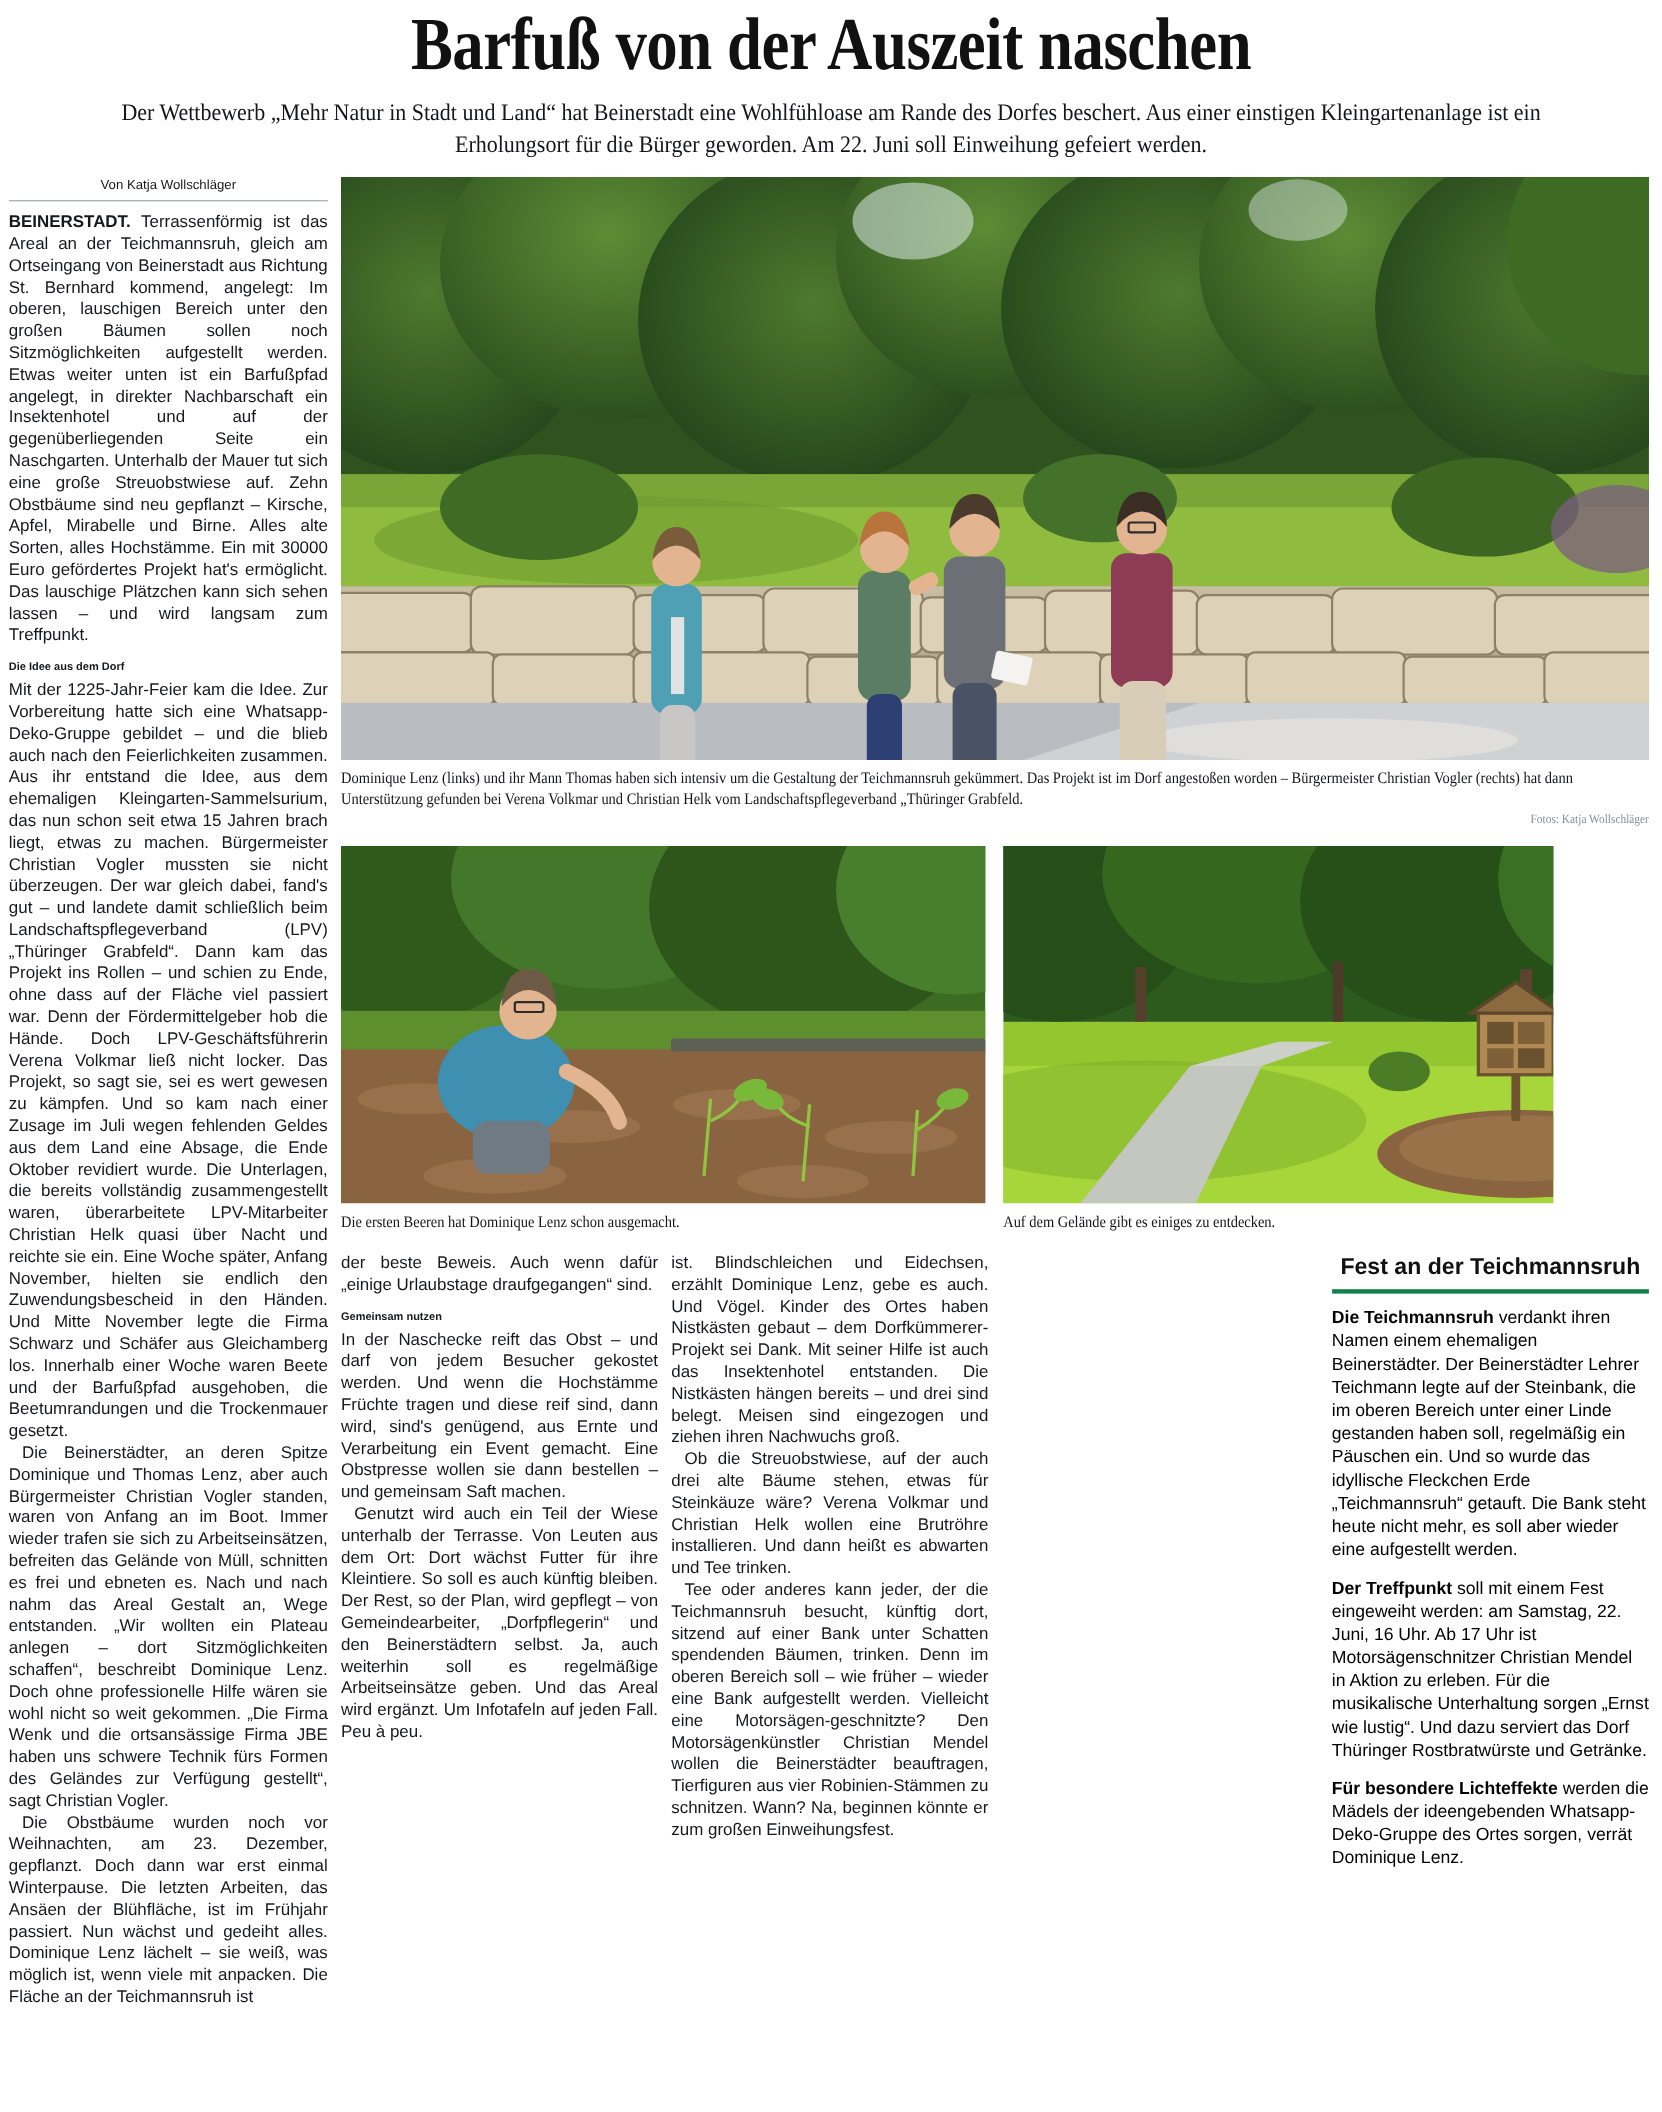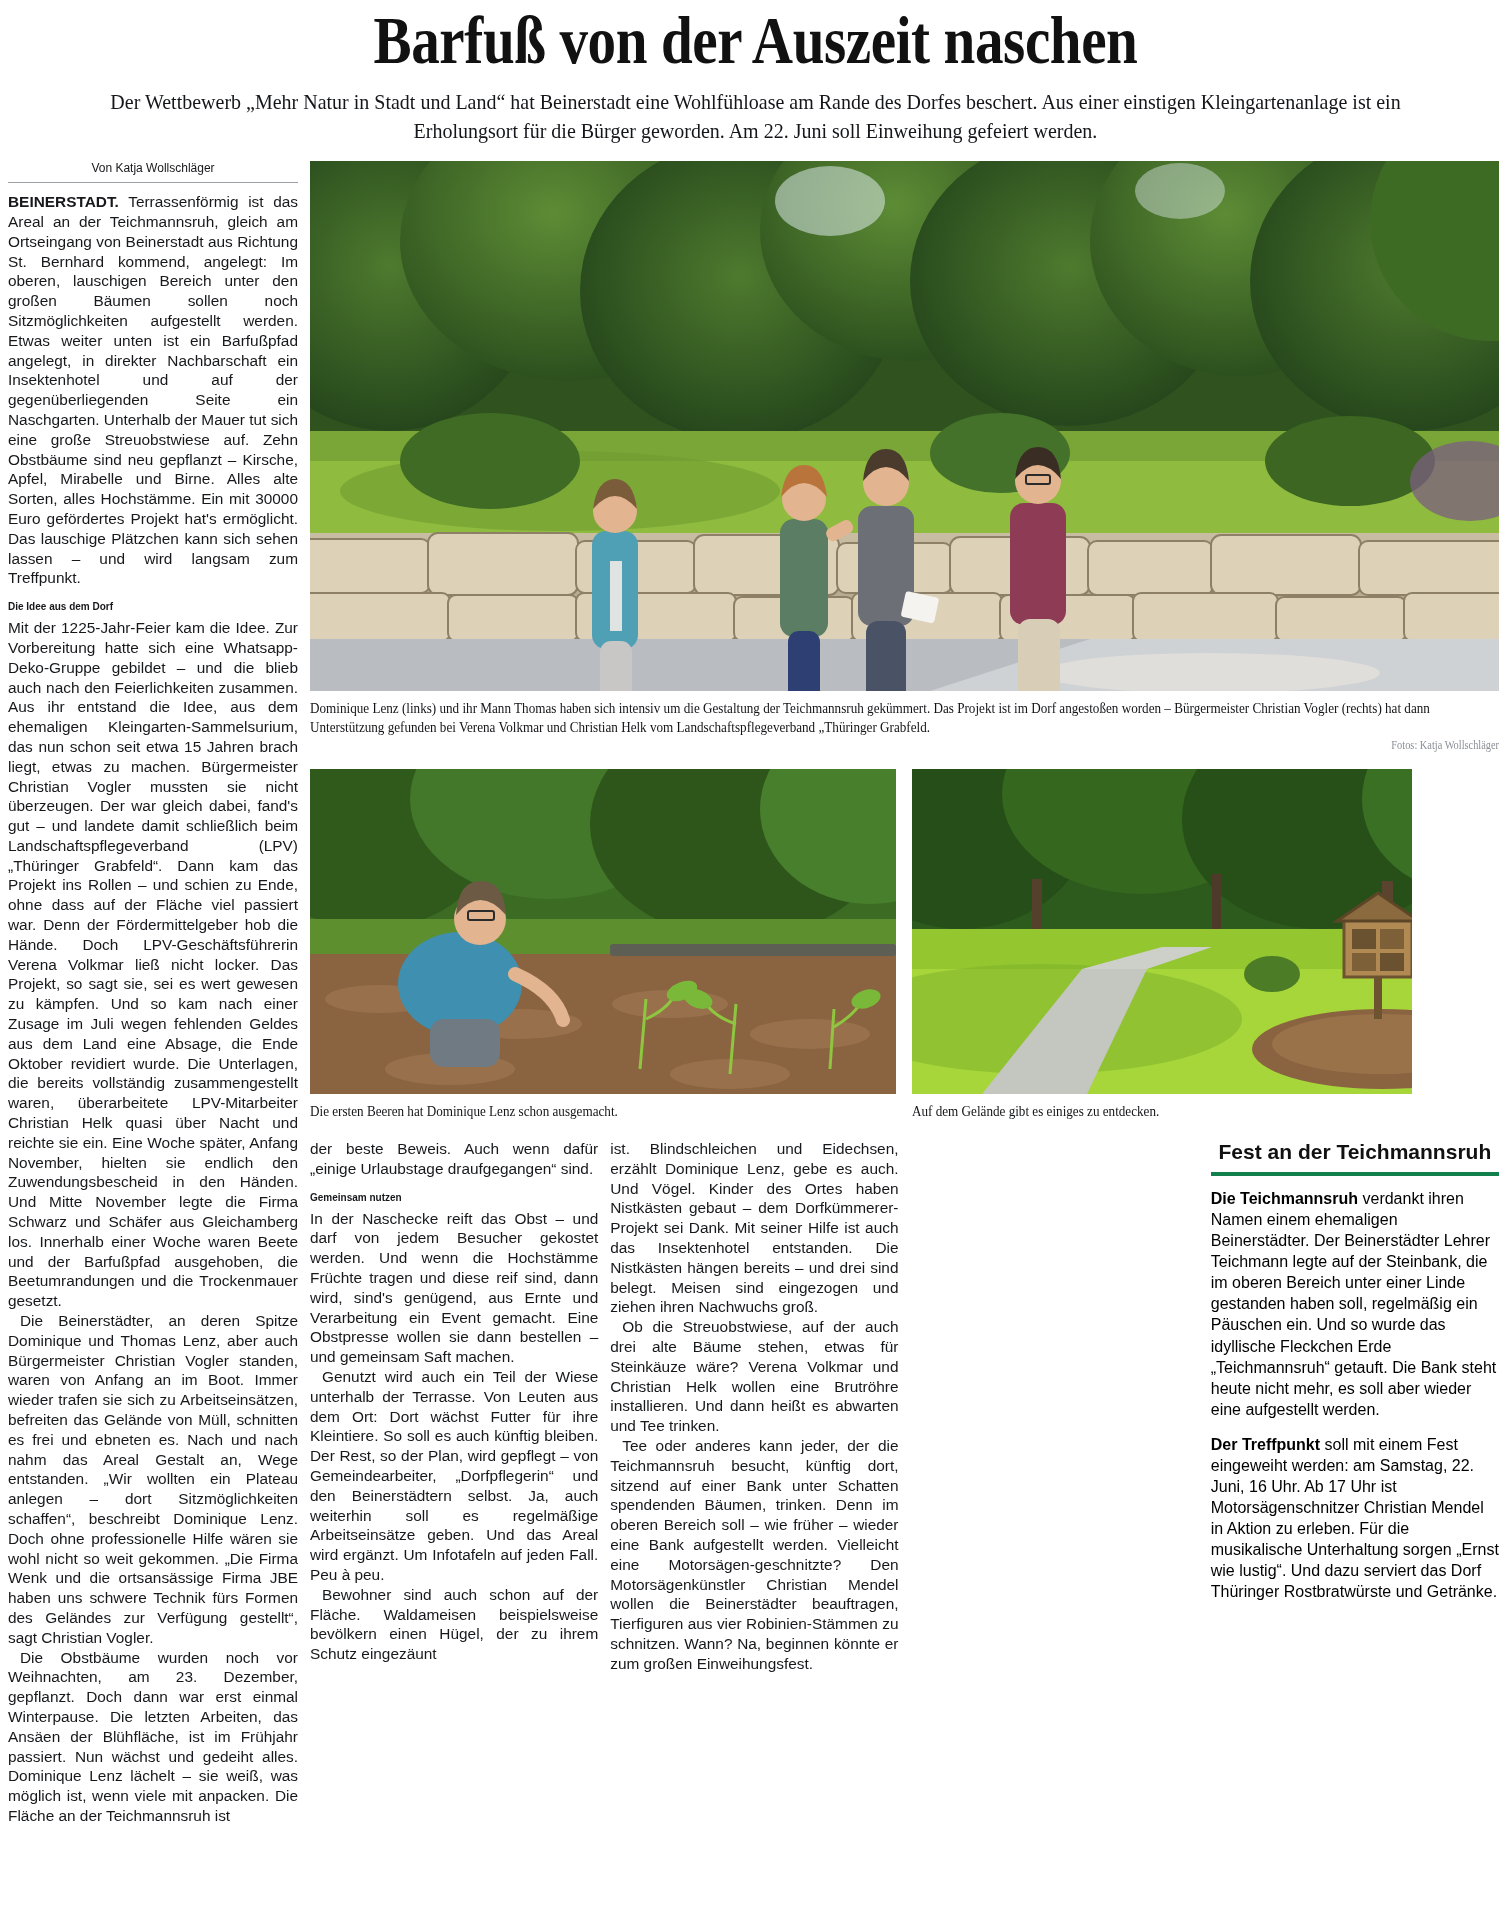--- a/index.html
+++ b/index.html
@@ -343,39 +343,39 @@
       </div>
 
       <div style="display:flex; gap:12px; margin-top:18px; align-items:flex-start;">
 
         <div class="colw">
           <div class="body-txt">
             <p class="noind">der beste Beweis. Auch wenn dafür „einige Urlaubstage draufgegangen“ sind.</p>
             <div class="subhead">Gemeinsam nutzen</div>
             <p class="noind">In der Naschecke reift das Obst – und darf von jedem Besucher gekostet werden. Und wenn die Hochstämme Früchte tragen und diese reif sind, dann wird, sind's genügend, aus Ernte und Verarbeitung ein Event gemacht. Eine Obstpresse wollen sie dann bestellen – und gemeinsam Saft machen.</p>
             <p>Genutzt wird auch ein Teil der Wiese unterhalb der Terrasse. Von Leuten aus dem Ort: Dort wächst Futter für ihre Kleintiere. So soll es auch künftig bleiben. Der Rest, so der Plan, wird gepflegt – von Gemeindearbeiter, „Dorfpflegerin“ und den Beinerstädtern selbst. Ja, auch weiterhin soll es regelmäßige Arbeitseinsätze geben. Und das Areal wird ergänzt. Um Infotafeln auf jeden Fall. Peu à peu.</p>
-            <p>Bewohner sind auch schon auf der Fläche. Waldameisen beispielsweise bevölkern einen Hügel, der zu ihrem Schutz eingezäunt</p>
           </div>
         </div>
 
         <div class="colw">
           <div class="body-txt">
             <p class="noind">ist. Blindschleichen und Eidechsen, erzählt Dominique Lenz, gebe es auch. Und Vögel. Kinder des Ortes haben Nistkästen gebaut – dem Dorfkümmerer-Projekt sei Dank. Mit seiner Hilfe ist auch das Insektenhotel entstanden. Die Nistkästen hängen bereits – und drei sind belegt. Meisen sind eingezogen und ziehen ihren Nachwuchs groß.</p>
             <p>Ob die Streuobstwiese, auf der auch drei alte Bäume stehen, etwas für Steinkäuze wäre? Verena Volkmar und Christian Helk wollen eine Brutröhre installieren. Und dann heißt es abwarten und Tee trinken.</p>
             <p>Tee oder anderes kann jeder, der die Teichmannsruh besucht, künftig dort, sitzend auf einer Bank unter Schatten spendenden Bäumen, trinken. Denn im oberen Bereich soll – wie früher – wieder eine Bank aufgestellt werden. Vielleicht eine Motorsägen-geschnitzte? Den Motorsägenkünstler Christian Mendel wollen die Beinerstädter beauftragen, Tierfiguren aus vier Robinien-Stämmen zu schnitzen. Wann? Na, beginnen könnte er zum großen Einweihungsfest.</p>
           </div>
         </div>
 
         <div class="colw"></div>
 
         <div class="sidebar">
           <div class="sb-title">Fest an der Teichmannsruh</div>
           <div class="sb-rule" style="background: rgb(18, 128, 77);"></div>
           <div class="sb-txt">
             <p><span class="sb-lead">Die Teichmannsruh</span><span> verdankt ihren Namen einem ehemaligen Beinerstädter. Der Beinerstädter Lehrer Teichmann legte auf der Steinbank, die im oberen Bereich unter einer Linde gestanden haben soll, regelmäßig ein Päuschen ein. Und so wurde das idyllische Fleckchen Erde „Teichmannsruh“ getauft. Die Bank steht heute nicht mehr, es soll aber wieder eine aufgestellt werden.</span></p>
             <p><span class="sb-lead">Der Treffpunkt</span><span> soll mit einem Fest eingeweiht werden: am Samstag, 22. Juni, 16 Uhr. Ab 17 Uhr ist Motorsägenschnitzer Christian Mendel in Aktion zu erleben. Für die musikalische Unterhaltung sorgen „Ernst wie lustig“. Und dazu serviert das Dorf Thüringer Rostbratwürste und Getränke.</span></p>
+            <p><span class="sb-lead">Für besondere Lichteffekte</span><span> werden die Mädels der ideengebenden Whatsapp-Deko-Gruppe des Ortes sorgen, verrät Dominique Lenz.</span></p>
           </div>
         </div>
 
       </div>
     </div>
   </div>
 </div>
 
 </body></html>

